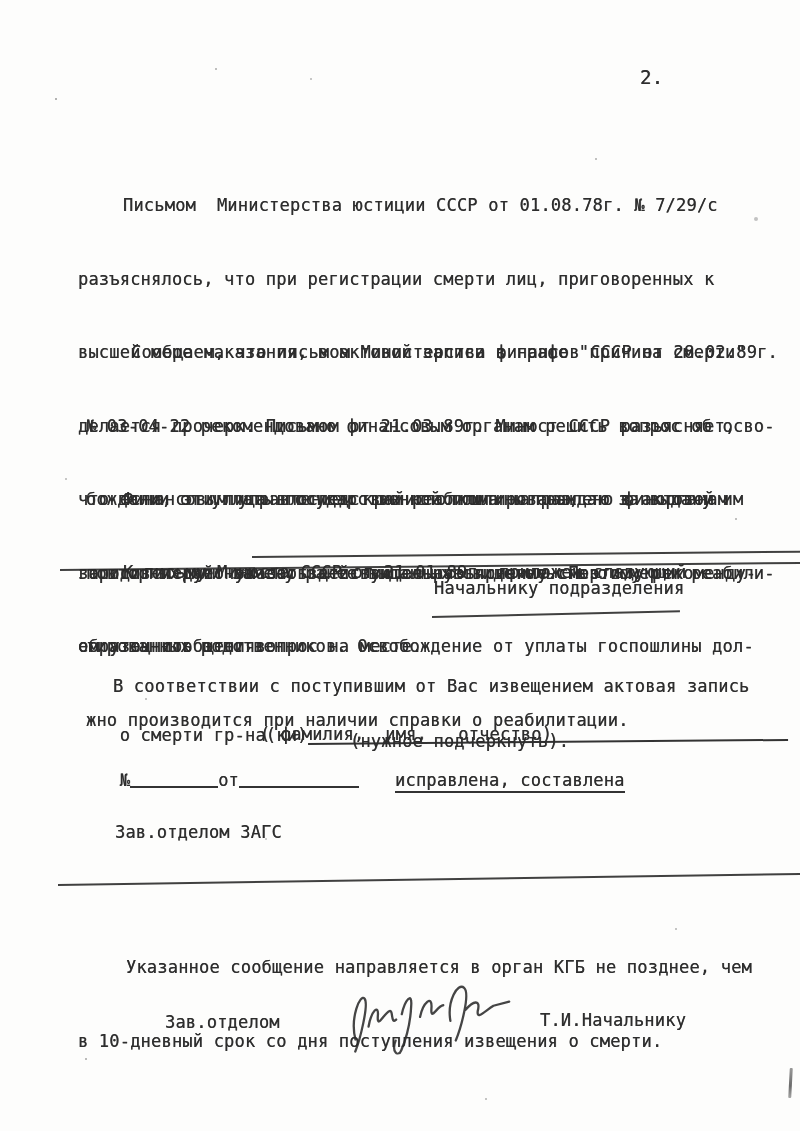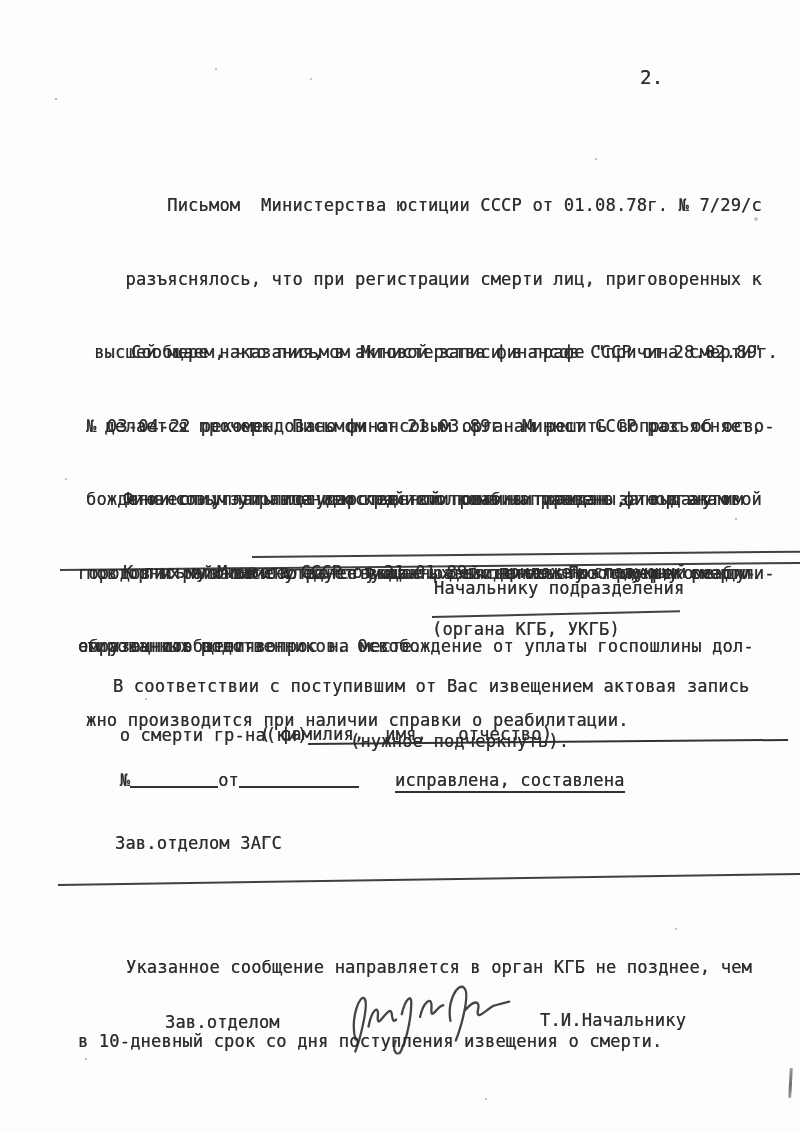--- a/index.html
+++ b/index.html
@@ -53,21 +53,21 @@
 </style>
 </head>
 <body>
 
 <div class="page">
 
   <div class="speckles"></div>
 
   <div class="pageno tw" style="left:640px;top:66px;">2.</div>
 
-  <div class="para tw" style="left:90px;top:144px;width:672px;text-align:right;">
+  <div class="para tw" style="left:78px;top:144px;width:672px;">
     <div class="line indent1">Письмом  Министерства юстиции СССР от 01.08.78г. № 7/29/с</div>
     <div class="line">разъяснялось, что при регистрации смерти лиц, приговоренных к</div>
     <div class="line">высшей мере наказания, в актовой записи в графе "причина смерти"</div>
     <div class="line">делается прочерк. Письмом от 21.03.89г. Минюст СССР разъясняет,</div>
     <div class="line">что если, эти лица впоследствии реабилитированы, то в актовой</div>
     <div class="line">записи следует указать действительную причину смерти.</div>
   </div>
 
   <div class="para tw" style="left:78px;top:291px;width:672px;margin-left:8px;">
     <div class="line indent1">Сообщаем, что письмом Министерства финансов СССР от 28.02.89г.</div>
@@ -87,35 +87,34 @@
   <div class="para tw" style="left:78px;top:511px;width:672px;">
     <div class="line indent1">К письму Минюста СССР от 21.01.89г. приложен следующий</div>
     <div class="line">образец сообщения:</div>
   </div>
 
   <div class="rule" style="left:252px;top:556px;width:556px;transform:rotate(-0.55deg);"></div>
   <div class="rule" style="left:60px;top:569px;width:748px;transform:rotate(-0.55deg);"></div>
 
   <div class="tw" style="position:absolute;left:434px;top:578px;">Начальнику подразделения</div>
   <div class="rule" style="left:432px;top:616px;width:248px;transform:rotate(-1.3deg);"></div>
-  <div class="tw" style="position:absolute;left:432px;top:619px;">(органа КГБ, УКГБ)</div>
 
   <div class="tw" style="position:absolute;left:113px;top:676px;">В соответствии с поступившим от Вас извещением актовая запись</div>
 
   <div class="tw" style="position:absolute;left:78px;top:702px;">
     <span>о смерти гр-на(ки)</span><span class="fill" style="width:480px;transform:translateY(2px) rotate(-0.5deg);"></span>
   </div>
   <div class="tw" style="position:absolute;left:260px;top:724px;">( фамилия,  имя,   отчество)</div>
 
   <div class="tw" style="position:absolute;left:78px;top:747px;">
     <span>№</span><span class="fill" style="width:88px;"></span><span>от</span><span class="fill" style="width:120px;"></span><span style="display:inline-block;width:20px;"></span><span class="uline">исправлена, составлена</span>
   </div>
   <div class="tw" style="position:absolute;left:350px;top:731px;">(нужное подчеркнуть).</div>
 
-  <div class="tw" style="position:absolute;left:115px;top:822px;margin-top:11px;">Зав.отделом ЗАГС</div>
+  <div class="tw" style="position:absolute;left:115px;top:822px;">Зав.отделом ЗАГС</div>
 
   <div class="rule" style="left:58px;top:884px;width:748px;transform:rotate(-0.85deg);"></div>
 
   <div class="para tw" style="left:78px;top:906px;width:680px;">
     <div class="line indent3">Указанное сообщение направляется в орган КГБ не позднее, чем</div>
     <div class="line">в 10-дневный срок со дня поступления извещения о смерти.</div>
   </div>
 
   <div class="tw" style="position:absolute;left:165px;top:1012px;">Зав.отделом</div>
 

